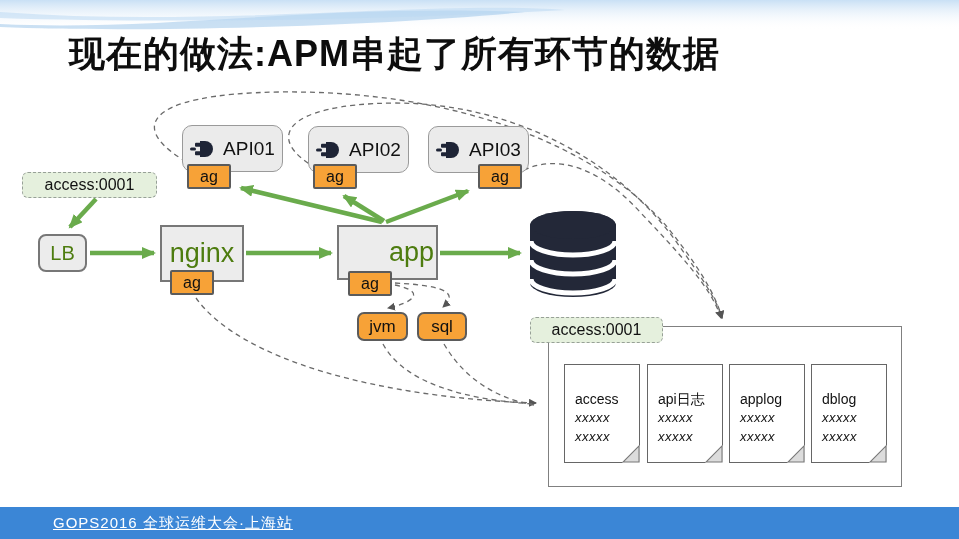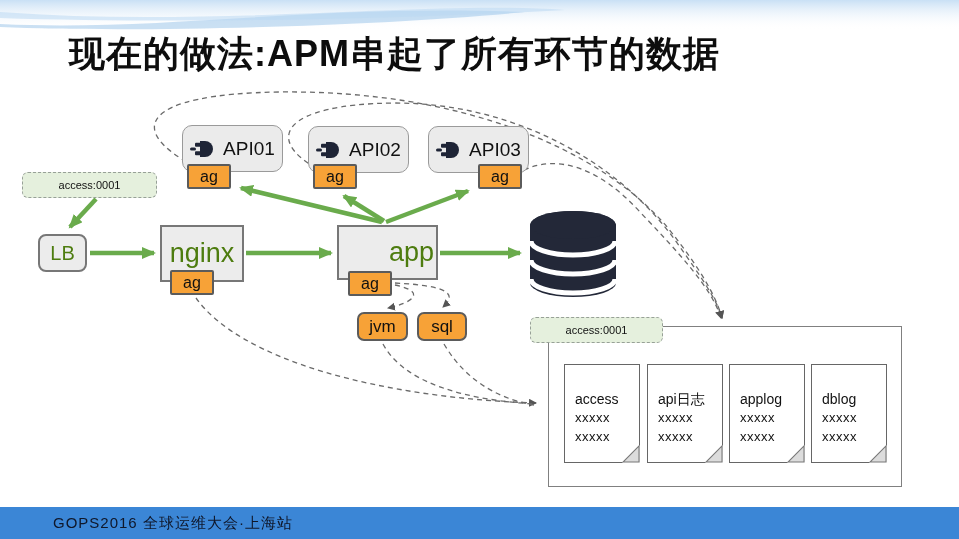--- a/index.html
+++ b/index.html
@@ -7,28 +7,28 @@
   .stage{position:relative;width:959px;height:539px;background:#ffffff;overflow:hidden;margin:0 auto;}
   .topwave{position:absolute;left:0;top:0;width:959px;height:36px;z-index:0;}
   .title{position:absolute;left:69px;top:30px;margin:0;font-size:36px;font-weight:700;color:#0d0d0d;letter-spacing:1px;z-index:4;white-space:nowrap;}
   .wires{position:absolute;left:0;top:0;width:959px;height:539px;z-index:1;}
   .node{position:absolute;display:flex;align-items:center;justify-content:center;background:#ececec;border:2px solid #777;color:#4d7c0f;z-index:2;}
   .node.small{border-radius:8px;font-size:20px;}
   .node.big{font-size:27px;}
   .api{position:absolute;display:flex;align-items:center;justify-content:center;gap:7px;background:#ebebeb;border:1.5px solid #9a9a9a;border-radius:10px;font-size:19px;color:#111;z-index:2;width:101px;height:47px;}
   .ag{position:absolute;width:44px;height:25px;background:#f7a237;border:2px solid #5b5b5b;border-radius:2px;color:#111;font-size:16px;display:flex;align-items:center;justify-content:center;z-index:3;}
   .probe{position:absolute;background:#f7a237;border:2px solid #5b5b5b;border-radius:7px;color:#111;font-size:17px;display:flex;align-items:center;justify-content:center;z-index:3;}
-  .trace{position:absolute;background:#e5f0dd;border:1.5px dashed #97a097;border-radius:6px;color:#111;font-size:11px;display:flex;align-items:center;justify-content:center;z-index:4;padding:10px 10px;}
+  .trace{position:absolute;background:#e5f0dd;border:1.5px dashed #97a097;border-radius:6px;color:#111;font-size:16px;display:flex;align-items:center;justify-content:center;z-index:4;padding:10px 10px;}
   .logbox{position:absolute;left:548px;top:326px;width:354px;height:161px;background:#fff;border:1.3px solid #808080;z-index:2;}
   .doc{position:absolute;top:37px;width:76px;height:99px;background:#fff;border:1.4px solid #666;color:#111;padding:24px 0 0 10px;line-height:1.45;}
   .doc .t{font-size:14px;}
-  .doc .x{font-size:13px;letter-spacing:.5px;}
+  .doc .x{font-size:13px;letter-spacing:.5px;font-style:italic;}
   .doc .fold{position:absolute;right:-1px;bottom:-1px;}
   .footer{position:absolute;left:0;top:507px;width:959px;height:32px;background:#3b86d6;z-index:5;display:flex;align-items:center;}
-  .footer span{color:#0f172a;font-size:15px;margin-left:53px;letter-spacing:1px;}
+  .footer span{color:#ffffff;font-size:15px;margin-left:53px;letter-spacing:1px;text-decoration:underline;}
   .brandlogo{position:absolute;left:852px;top:418px;width:107px;height:121px;z-index:6;text-align:center;}
   .brandlogo .txt{position:absolute;left:0;top:87px;width:100%;color:#fff;font-size:17px;letter-spacing:.5px;white-space:nowrap;}
   .brandlogo .txt b{font-weight:700;}
   .brandlogo .city{position:absolute;left:0;top:104px;width:100%;color:#f7a823;font-size:12px;font-weight:700;}
   .plug{flex:0 0 auto;}
 </style>
 </head>
 <body>
 
 <div class="stage">

